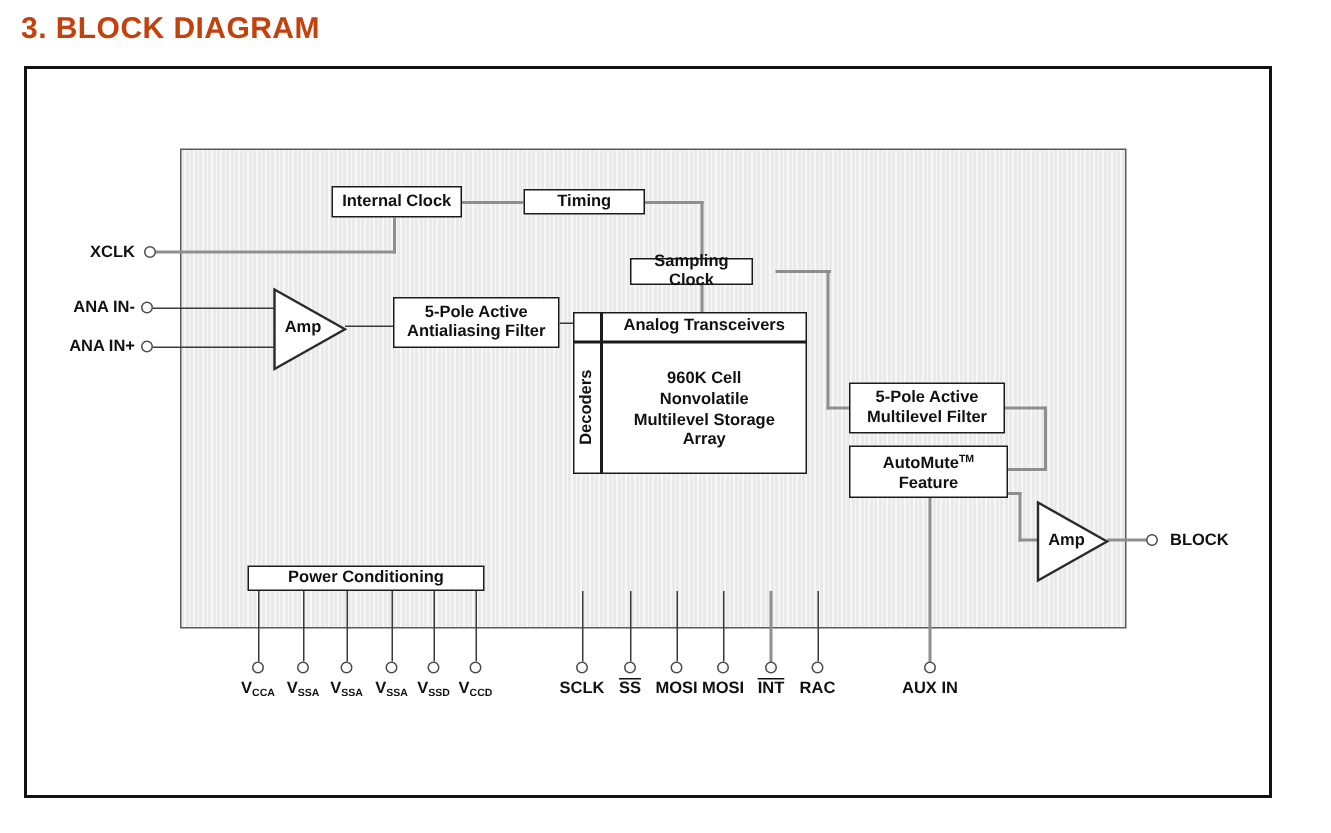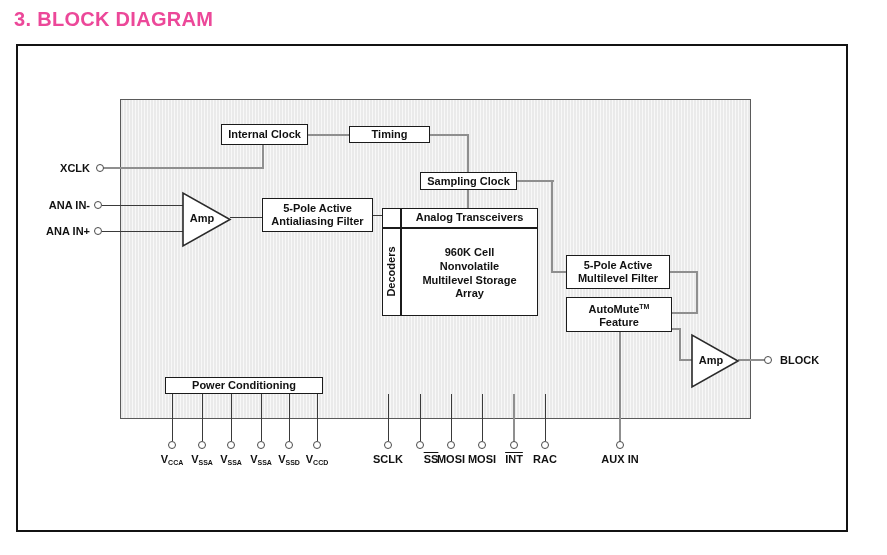--- a/index.html
+++ b/index.html
@@ -2,21 +2,21 @@
 <html><head>
 <meta charset="utf-8">
 <style>
   html,body{margin:0;padding:0;background:#ffffff;}
   #canvas{
     position:relative;width:887px;height:555px;background:#ffffff;
     font-family:"Liberation Sans",sans-serif;color:#111;overflow:hidden;
   }
   #page-title{
     position:absolute;left:14px;top:8px;font-size:20px;font-weight:bold;
-    letter-spacing:0.3px;color:#ec4899;
+    letter-spacing:0.3px;color:#c2410c;
   }
   #outer-frame{
     position:absolute;left:16px;top:44px;width:832px;height:488px;
     border:2px solid #131313;box-sizing:border-box;background:#fff;
   }
   #shaded-region{
     position:absolute;left:120px;top:99px;width:631px;height:320px;
     border:1px solid #5a5a5a;box-sizing:border-box;
     background:repeating-linear-gradient(90deg,#eaeaea 0px,#eaeaea 2px,#f8f8f8 2px,#f8f8f8 3px);
   }
@@ -89,21 +89,21 @@
   <div class="wire-thin" style="left:451px;top:394px;width:1px;height:47px;"></div>
   <div class="wire-thin" style="left:482px;top:394px;width:1px;height:47px;"></div>
   <div class="wire-thin" style="left:545px;top:394px;width:1px;height:47px;"></div>
 
   <div class="box" style="left:221px;top:124px;width:87px;height:21px;">
     <span>Internal Clock</span>
   </div>
   <div class="box" style="left:349px;top:126px;width:81px;height:17px;">
     <span>Timing</span>
   </div>
-  <div class="box" style="left:420px;top:172px;width:97px;height:18px;">
+  <div class="box" style="left:420px;top:172px;width:82px;height:18px;">
     <span>Sampling Clock</span>
   </div>
   <div class="box" style="left:262px;top:198px;width:111px;height:34px;">
     <span>5-Pole Active</span>
     <span>Antialiasing Filter</span>
   </div>
 
   <div class="box" style="left:382px;top:208px;width:156px;height:108px;"></div>
   <div class="wire-thin" style="left:400px;top:208px;width:2px;height:108px;background:#1b1b1b;"></div>
   <div class="wire-thin" style="left:382px;top:227px;width:156px;height:2px;background:#1b1b1b;"></div>
@@ -166,21 +166,21 @@
   <div class="lbl ctr" style="left:292px;top:453px;width:50px;"><span>V</span><span class="sub">CCD</span></div>
 
   <div class="term" style="left:383.5px;top:440.5px;"></div>
   <div class="term" style="left:415.5px;top:440.5px;"></div>
   <div class="term" style="left:446.5px;top:440.5px;"></div>
   <div class="term" style="left:477.5px;top:440.5px;"></div>
   <div class="term" style="left:509.5px;top:440.5px;"></div>
   <div class="term" style="left:540.5px;top:440.5px;"></div>
 
   <div class="lbl ctr" style="left:366px;top:453px;width:44px;"><span>SCLK</span></div>
-  <div class="lbl ctr" style="left:409px;top:453px;width:44px;"><span class="ov">SS</span></div>
+  <div class="lbl ctr" style="left:398px;top:453px;width:44px;"><span class="ov">SS</span></div>
   <div class="lbl ctr" style="left:429px;top:453px;width:44px;"><span>MOSI</span></div>
   <div class="lbl ctr" style="left:460px;top:453px;width:44px;"><span>MOSI</span></div>
   <div class="lbl ctr" style="left:492px;top:453px;width:44px;"><span class="ov">INT</span></div>
   <div class="lbl ctr" style="left:523px;top:453px;width:44px;"><span>RAC</span></div>
 
   <div class="term" style="left:615.5px;top:440.5px;"></div>
   <div class="lbl ctr" style="left:590px;top:453px;width:60px;">AUX IN</div>
 
 </div>
 

